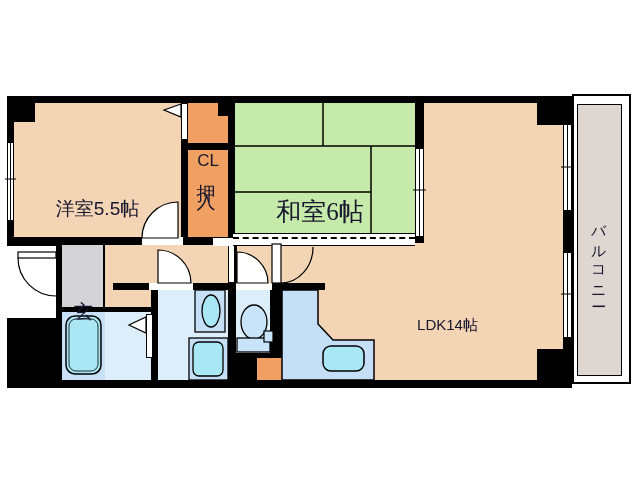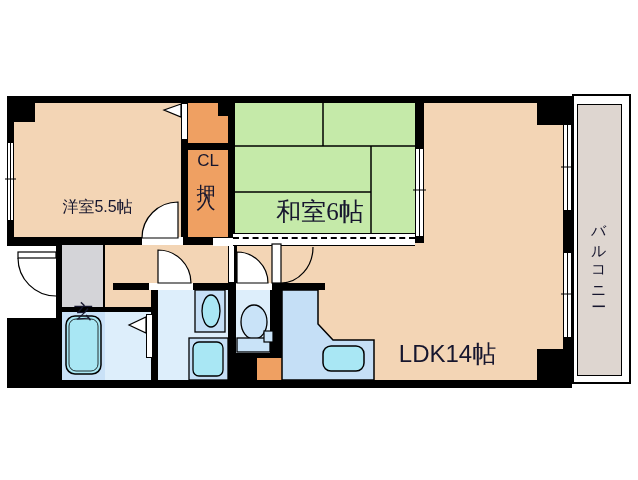--- a/index.html
+++ b/index.html
@@ -124,21 +124,21 @@
     <rect x="264" y="331" width="9" height="11" style="fill:var(--toilet-blue,#c9e3f8)" stroke="#000" stroke-width="1.2"></rect>
 
     <g stroke="#000" stroke-width="1">
       <line x1="5" y1="179" x2="16" y2="179"></line>
       <line x1="561" y1="167" x2="574" y2="167"></line>
       <line x1="561" y1="294" x2="574" y2="294"></line>
       <line x1="413" y1="190" x2="426" y2="190"></line>
     </g>
   </svg>
 
-  <div class="lbl c" style="left:30px;top:160px;width:135px;font-size:16px;">洋室5.5帖</div>
+  <div class="lbl c" style="left:30px;top:160px;width:135px;font-size:19px;">洋室5.5帖</div>
   <div class="lbl c" style="left:188px;top:113px;width:40px;font-size:17px;">CL</div>
   <div class="lbl vert" style="left:196px;top:169px;font-size:19px;letter-spacing:7px;">押入</div>
   <div class="lbl c" style="left:250px;top:160px;width:140px;font-size:25px;font-family:Liberation Serif, serif;">和室6帖</div>
-  <div class="lbl c" style="left:380px;top:302px;width:135px;font-size:24px;">LDK14帖</div>
+  <div class="lbl c" style="left:380px;top:278px;width:135px;font-size:15px;">LDK14帖</div>
   <div class="lbl c" style="left:62px;top:263px;width:43px;font-size:19px;">玄</div>
   <div class="lbl vert" style="left:591px;top:214px;font-size:15px;letter-spacing:4px;">バルコニー</div>
 
 </div>
 
 </body></html>

